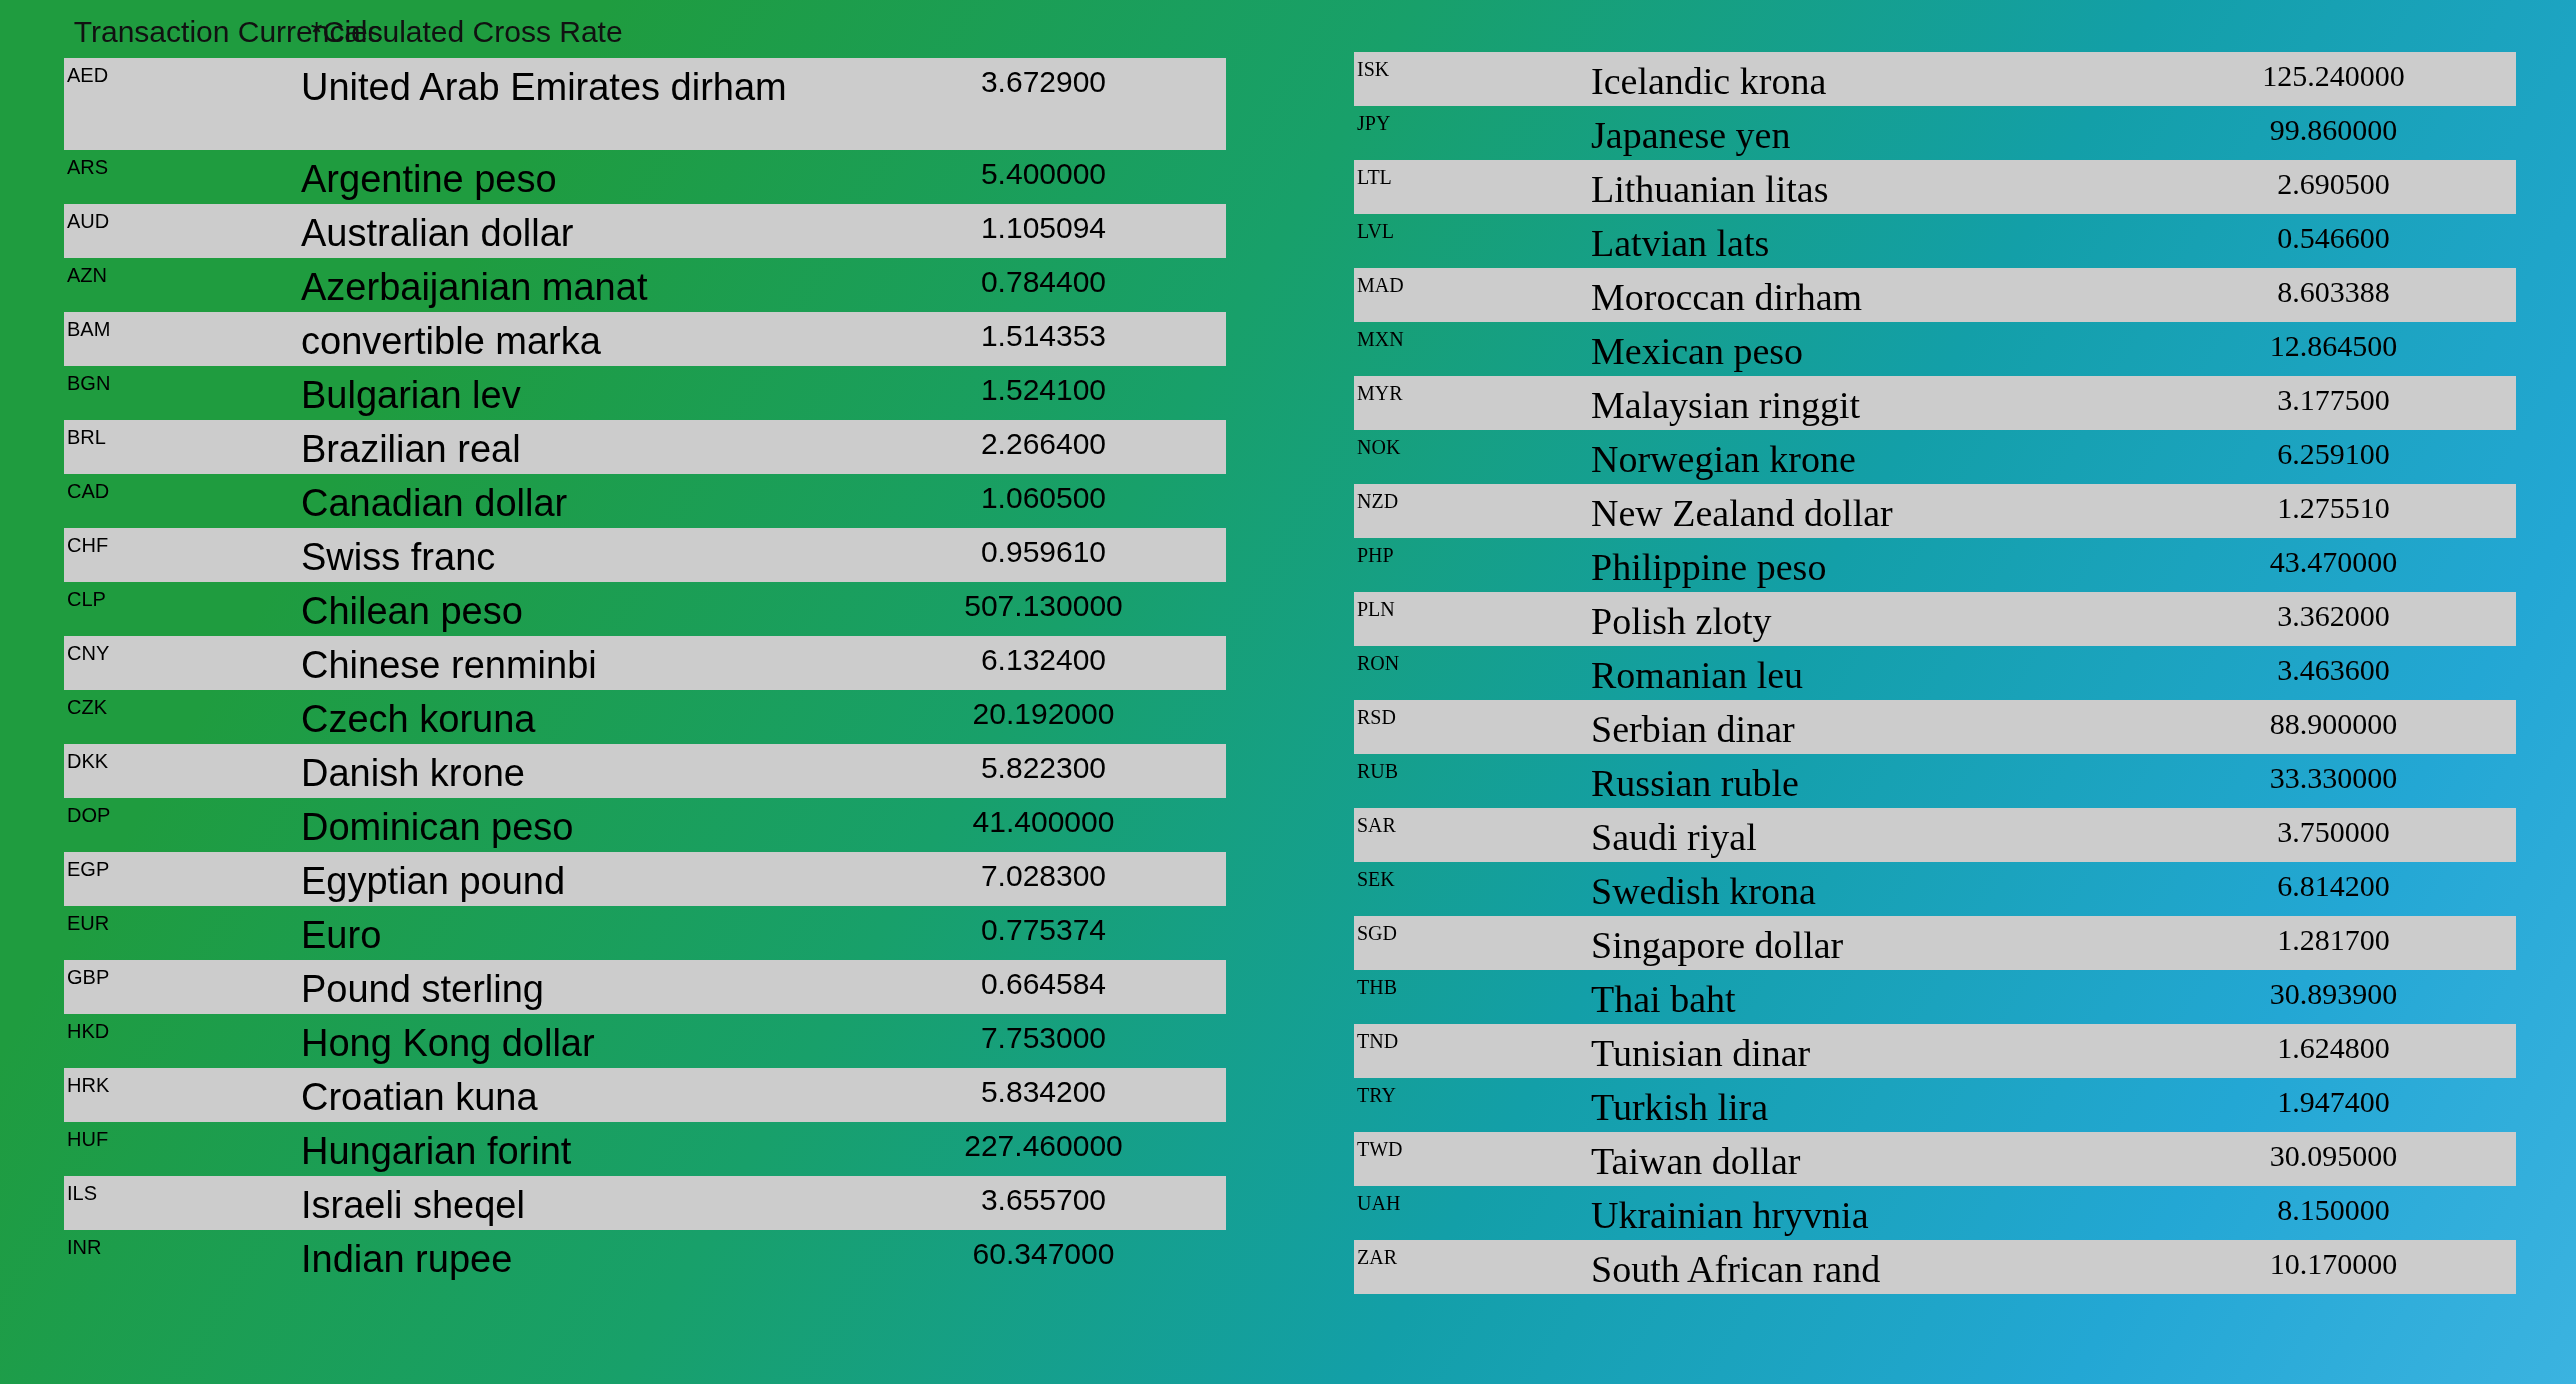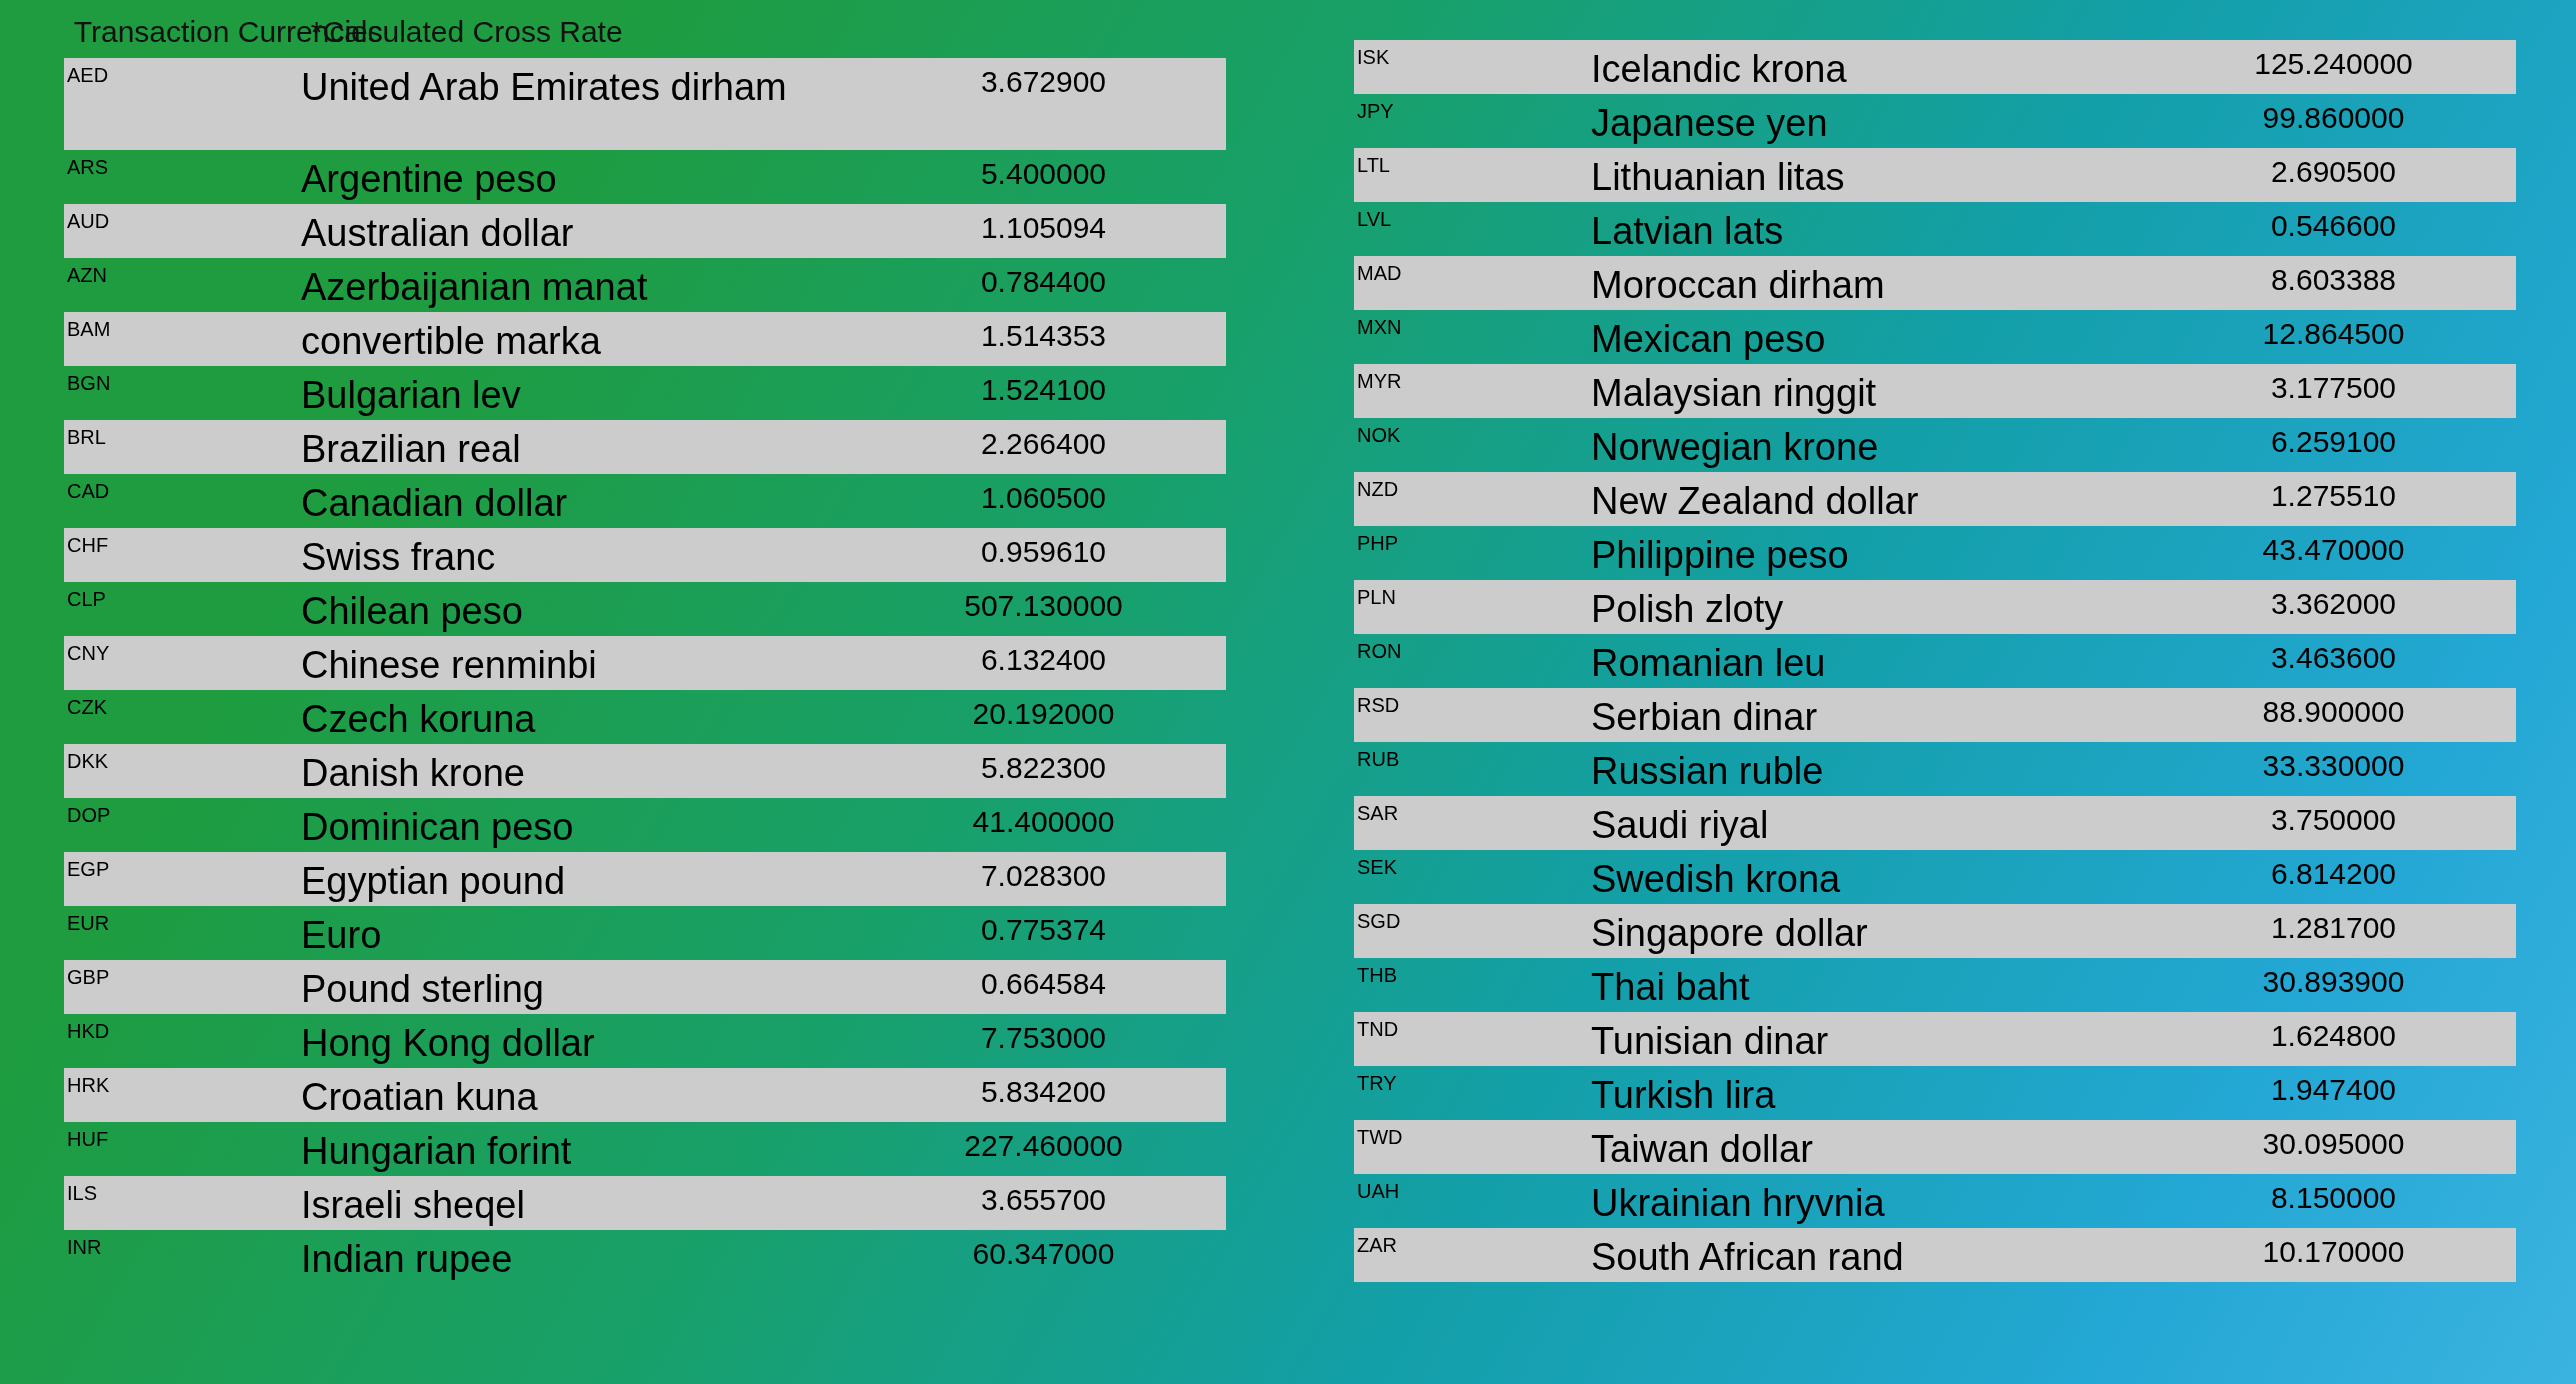--- a/index.html
+++ b/index.html
@@ -23,22 +23,23 @@
   
   .col-left {
     position: absolute;
     left: 64px;
     top: 14.7px;
     width: 1162px;
   }
   .col-right {
     position: absolute;
     left: 1354px;
-    top: 22px;
+    top: 34px;
     width: 1162px;
+    font-family: Liberation Serif, serif;
   }
 
   .header-row {
     display: flex;
     align-items: baseline;
     height: 43px;
     padding-left: 9.8px;
     box-sizing: border-box;
   }
   .header-code {

